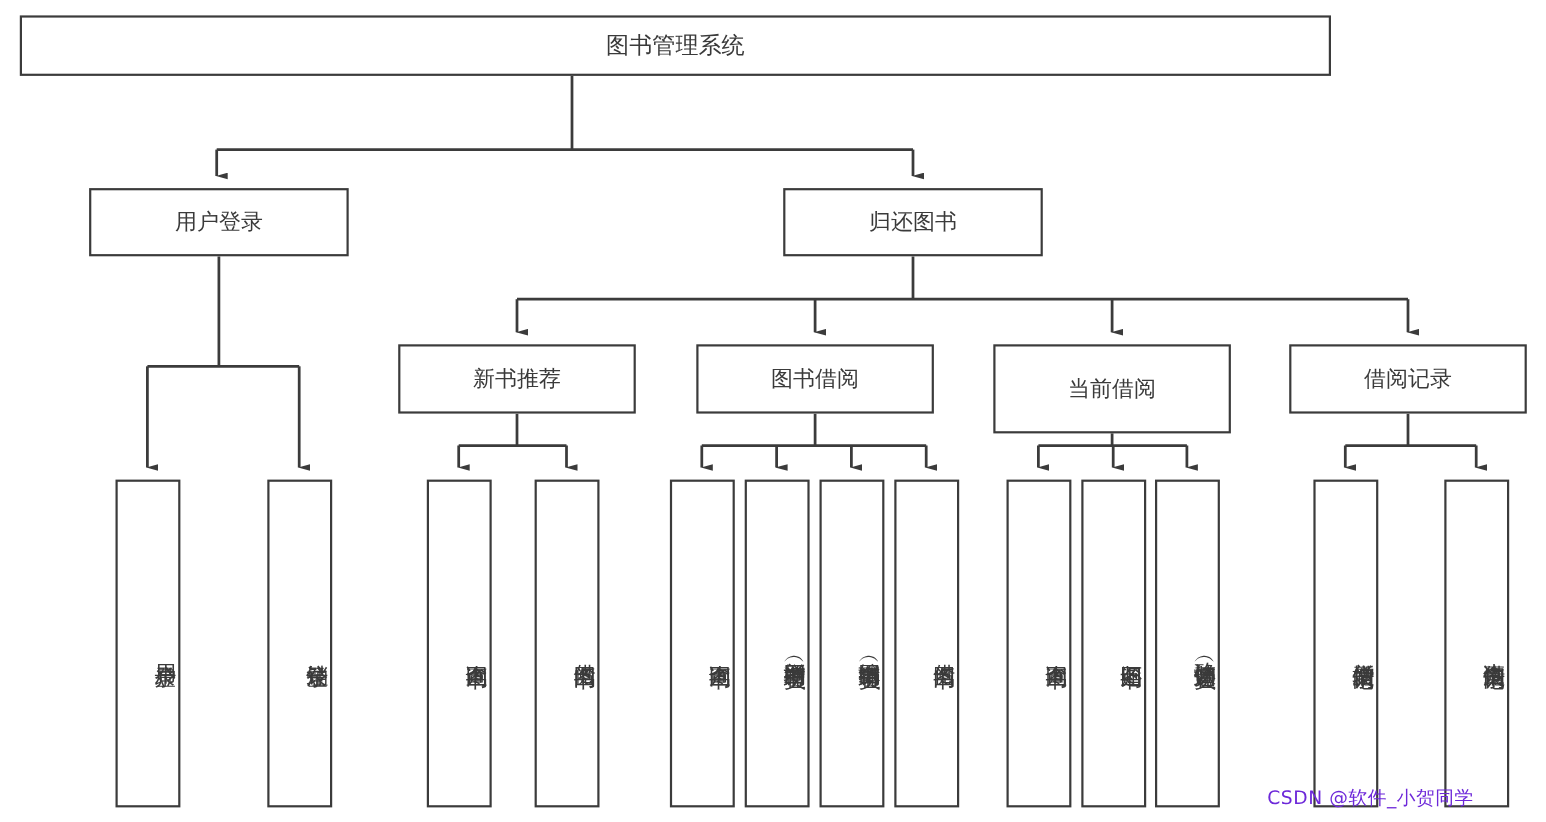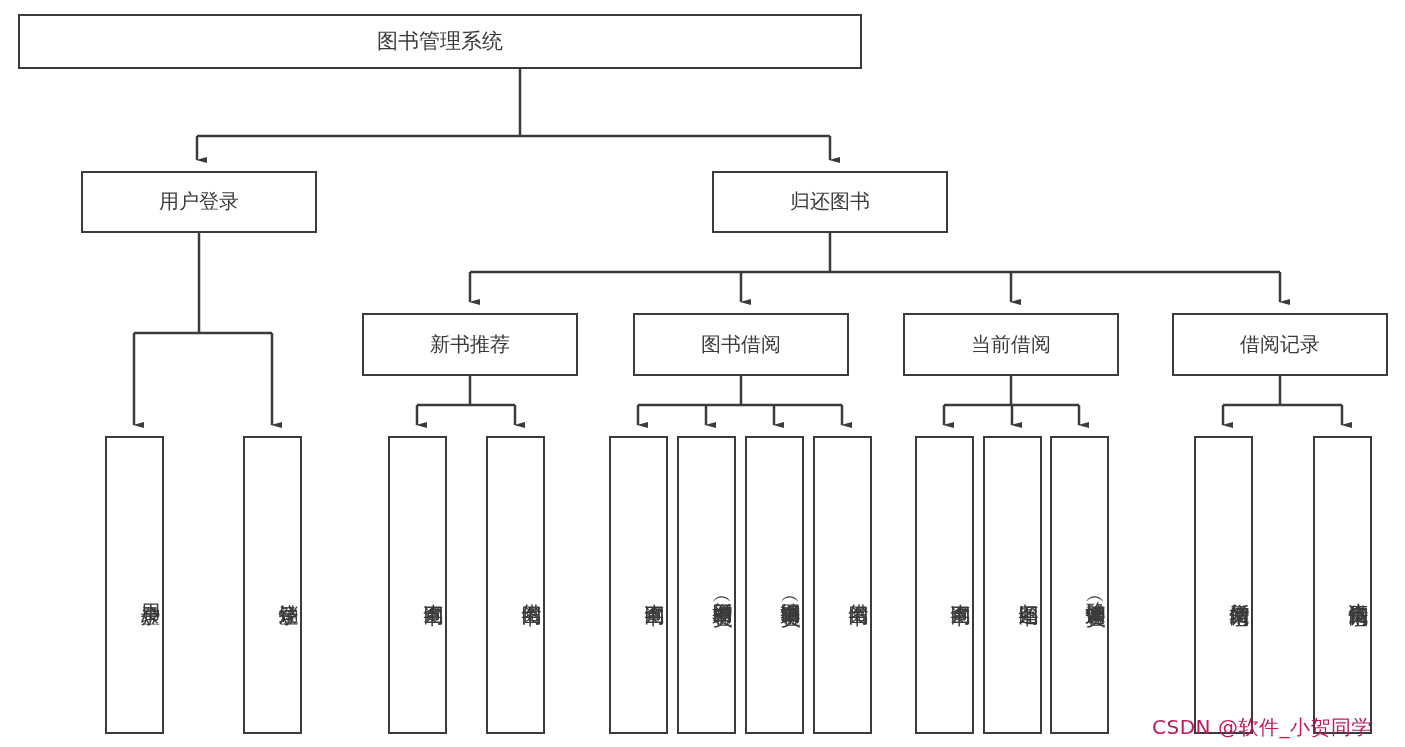--- a/index.html
+++ b/index.html
@@ -52,22 +52,22 @@
   svg#edges {
     position: absolute;
     left: 0;
     top: 0;
     width: 1405px;
     height: 747px;
     pointer-events: none;
   }
   .watermark {
     position: absolute;
-    color: #be185d;
-    font-size: 20px;
+    color: #6d28d9;
+    font-size: 17px;
     letter-spacing: 0.5px;
     white-space: nowrap;
     left: 1152px;
     top: 714px;
   }
 </style>
 </head>
 <body>
 
 <div id="canvas">
@@ -115,38 +115,38 @@
       <path d="M1012,405 L1012,425" marker-end="url(#arrow)"></path>
       <path d="M1079,405 L1079,425" marker-end="url(#arrow)"></path>
 
       <path d="M1280,376 L1280,405"></path>
       <path d="M1223,405 L1342,405"></path>
       <path d="M1223,405 L1223,425" marker-end="url(#arrow)"></path>
       <path d="M1342,405 L1342,425" marker-end="url(#arrow)"></path>
     </g>
   </svg>
 
-  <div class="node root" style="left: 18px; top: 14px; width: 844px; height: 55px;">
+  <div class="node root" style="left: 18px; top: 14px; width: 1192px; height: 55px;">
     <span>图书管理系统</span>
   </div>
 
   <div class="node level2" style="left: 81px; top: 171px; width: 236px; height: 62px;">
     <span>用户登录</span>
   </div>
   <div class="node level2" style="left: 712px; top: 171px; width: 236px; height: 62px;">
     <span>归还图书</span>
   </div>
 
   <div class="node level2" style="left: 633px; top: 313px; width: 216px; height: 63px;">
     <span>图书借阅</span>
   </div>
   <div class="node level2" style="left: 362px; top: 313px; width: 216px; height: 63px;">
     <span>新书推荐</span>
   </div>
-  <div class="node level2" style="left: 903px; top: 313px; width: 216px; height: 63px;">
+  <div class="node level2" style="left: 903px; top: 313px; width: 216px; height: 81px;">
     <span>当前借阅</span>
   </div>
   <div class="node level2" style="left: 1172px; top: 313px; width: 216px; height: 63px;">
     <span>借阅记录</span>
   </div>
 
   <div class="node leaf" style="left: 105px; top: 436px; width: 59px; height: 298px;">
     <span class="vlabel">用户登录</span>
   </div>
   <div class="node leaf" style="left: 243px; top: 436px; width: 59px; height: 298px;">

